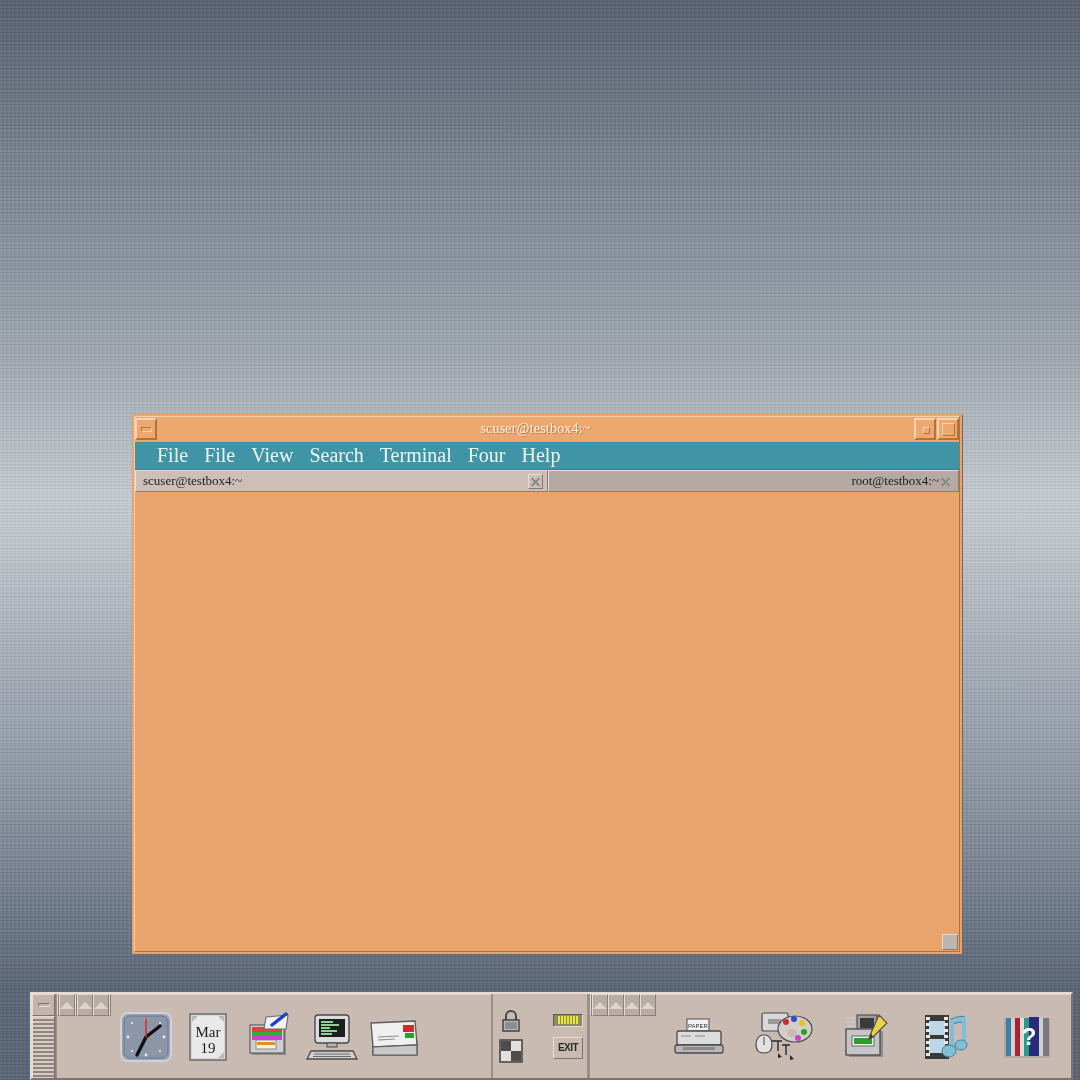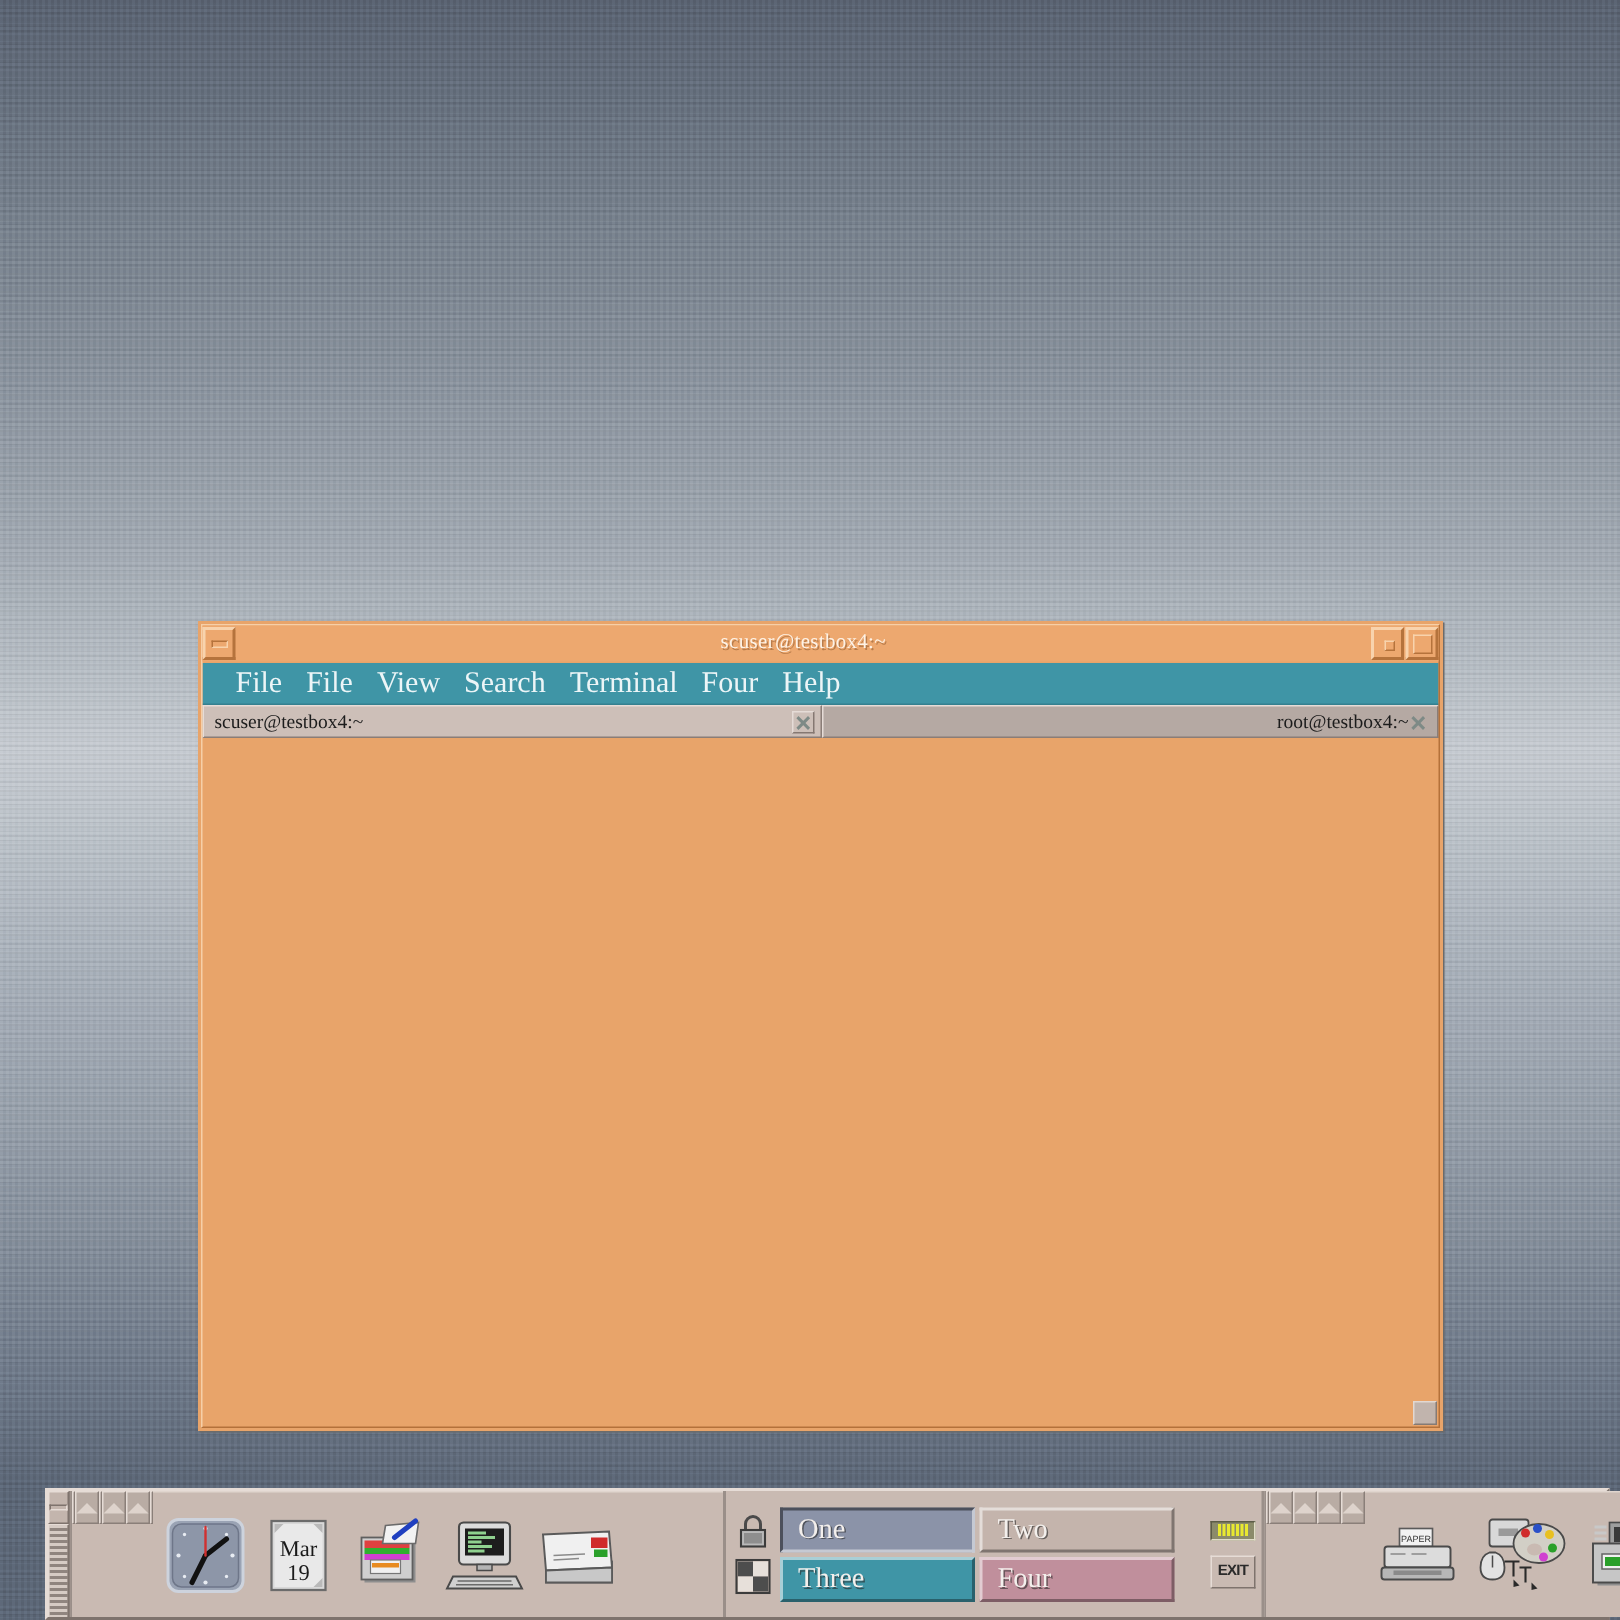--- a/index.html
+++ b/index.html
@@ -584,26 +584,20 @@
         <svg width="24" height="24" viewBox="0 0 24 24">
           <rect x="1" y="1" width="22" height="22" fill="#c9bab2" stroke="#3c3c3c" stroke-width="1.4"></rect>
           <rect x="2" y="2" width="10" height="10" fill="#4d4d4d"></rect>
           <rect x="12" y="2" width="10" height="10" fill="#e7e0da"></rect>
           <rect x="2" y="12" width="10" height="10" fill="#e7e0da"></rect>
           <rect x="12" y="12" width="10" height="10" fill="#4d4d4d"></rect>
         </svg>
       </div>
     </div>
 
-    <div id="pager-grid">
-      <div class="ws-btn current" style="background:#8b93a8">One</div>
-      <div class="ws-btn" style="background:#c4b4ac">Two</div>
-      <div class="ws-btn" style="background:#3f95a6">Three</div>
-      <div class="ws-btn" style="background:#c08f9c">Four</div>
-    </div>
 
     <div id="pager-right">
       <div class="led">
         <b></b>
           <b></b>
           <b></b>
           <b></b>
           <b></b>
           <b></b>
           <b></b>

